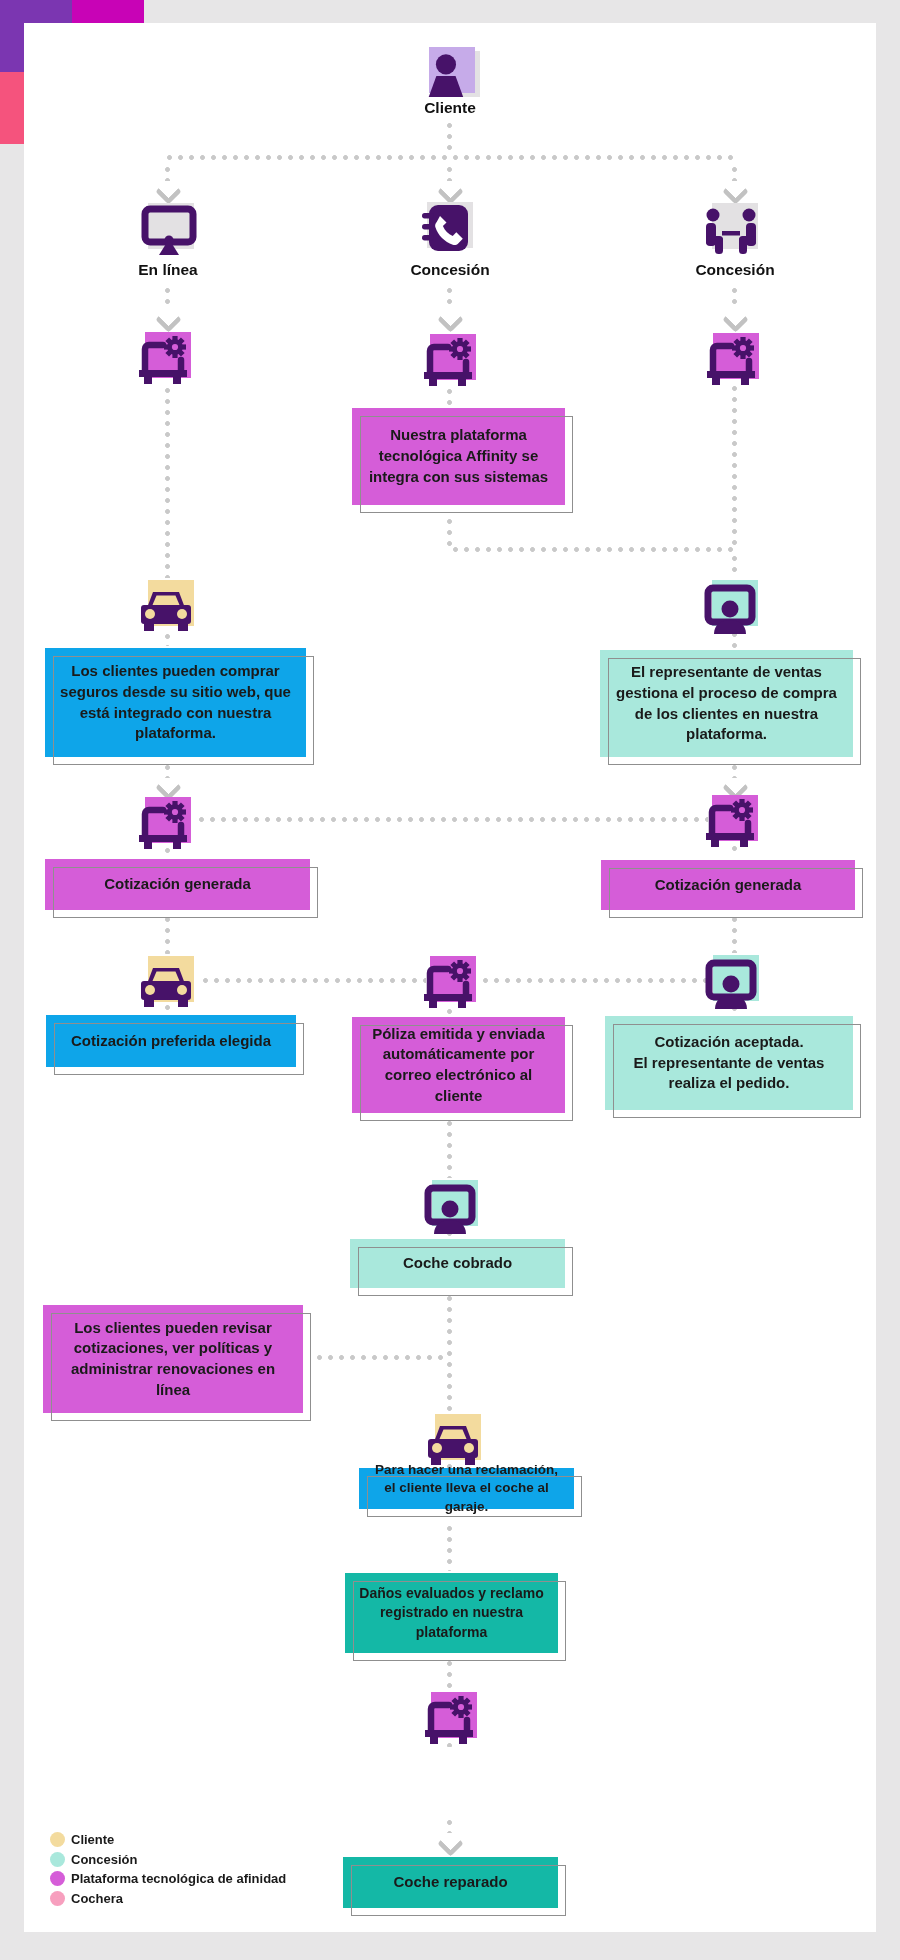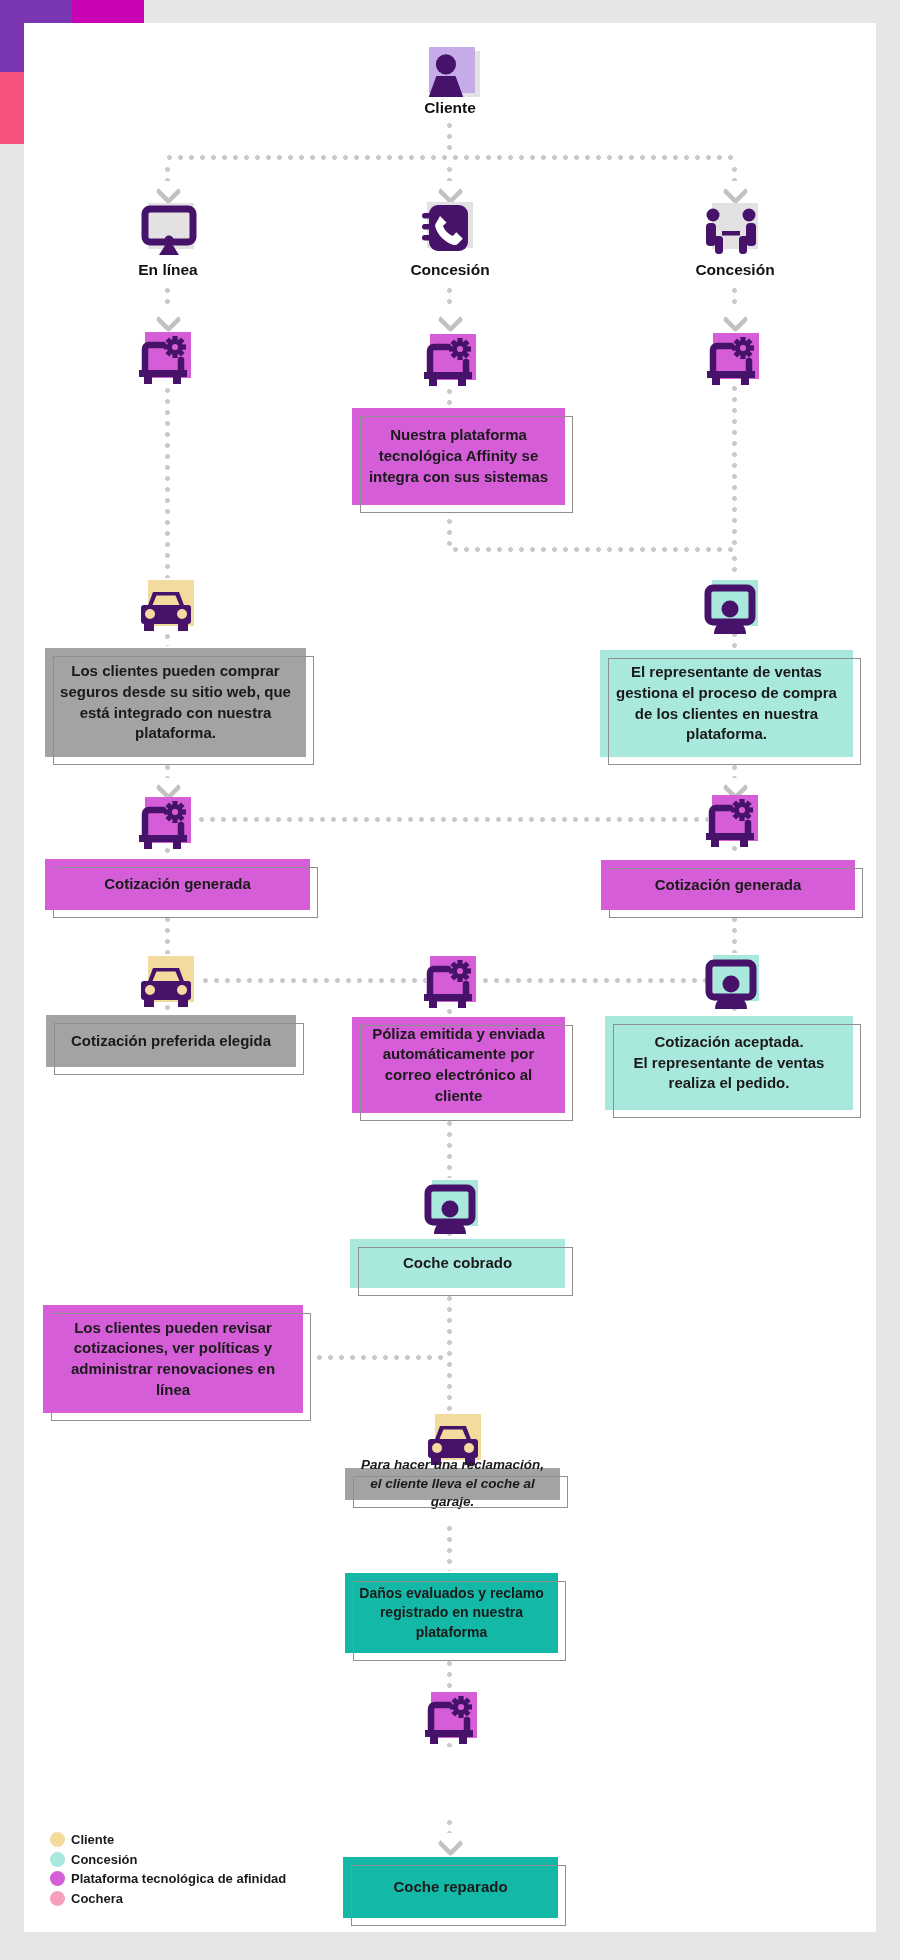--- a/index.html
+++ b/index.html
@@ -17,21 +17,21 @@
   .sq-lpurple{background:#c6abe9;}
   .sq-magenta{background:#d55dd8;}
   .sq-yellow{background:#f3db9e;}
   .sq-teal{background:#a9e8dc;}
   .glyph{position:absolute;}
   
   .note{position:absolute;}
   .note .fill{position:absolute;left:0;top:0;width:100%;height:100%;display:flex;flex-direction:column;align-items:center;justify-content:center;text-align:center;font-weight:700;color:#1a1a1a;font-size:15px;line-height:1.38;padding:4px 10px;box-sizing:border-box;}
   .note .frame{position:absolute;left:8px;top:8px;width:100%;height:100%;border:1.5px solid #8f8f8f;box-sizing:border-box;pointer-events:none;}
   .f-magenta{background:#d55dd8;}
-  .f-yellow{background:#a3a3a3;}
+  .f-yellow{background:#0ea5e9;}
   .f-teal{background:#a9e8dc;}
   .f-pink{background:#14b8a6;}
   .fs13 .fill{font-size:13.5px;}
   .fs14 .fill{font-size:14px;}
   .nodelabel{position:absolute;width:140px;text-align:center;font-weight:700;font-size:15.5px;color:#111;}
   
   .legend{position:absolute;left:50px;top:1832px;display:flex;flex-direction:column;gap:4.5px;}
   .legend-row{display:flex;align-items:center;gap:6px;}
   .legend-dot{width:15px;height:15px;border-radius:50%;}
   .legend-label{font-weight:700;font-size:13px;color:#1a1a1a;}
@@ -310,41 +310,41 @@
         <span>Los clientes pueden revisar cotizaciones, ver políticas y administrar renovaciones en línea</span>
       </div>
     <div class="frame"></div>
   </div>
 
   <div class="sq sq-yellow" style="left:435px;top:1414px;"></div>
   <svg class="glyph" style="left:425px;top:1422px;" width="56" height="44" viewBox="0 0 56 44">
       <use href="#car"></use>
     </svg>
 
-  <div class="note fs13" style="left:345px;top:1468px;width:215px;height:32px;font-style:italic;">
+  <div class="note fs13" style="left:359px;top:1468px;width:215px;height:41px;">
     <div class="fill f-yellow">
         <span>Para hacer una reclamación, el cliente lleva el coche al garaje.</span>
       </div>
     <div class="frame"></div>
   </div>
 
   <div class="note fs14" style="left:345px;top:1573px;width:213px;height:80px;">
     <div class="fill f-pink">
         <span>Daños evaluados y reclamo registrado en nuestra plataforma</span>
       </div>
     <div class="frame"></div>
   </div>
 
   <div class="sq sq-magenta" style="left:431px;top:1692px;"></div>
   <svg class="glyph" style="left:423px;top:1694px;" width="52" height="50" viewBox="0 0 52 50">
       <use href="#lg"></use>
     </svg>
 
 
-  <div class="note" style="left:343px;top:1857px;width:215px;height:61px;">
+  <div class="note" style="left:343px;top:1857px;width:215px;height:51px;">
     <div class="fill f-pink">
         <span>Coche reparado</span>
       </div>
     <div class="frame"></div>
   </div>
 
   <div class="legend">
     <div class="legend-row">
       <div class="legend-dot" style="background-color: rgb(243, 219, 158);"></div>
       <div class="legend-label">Cliente</div>

